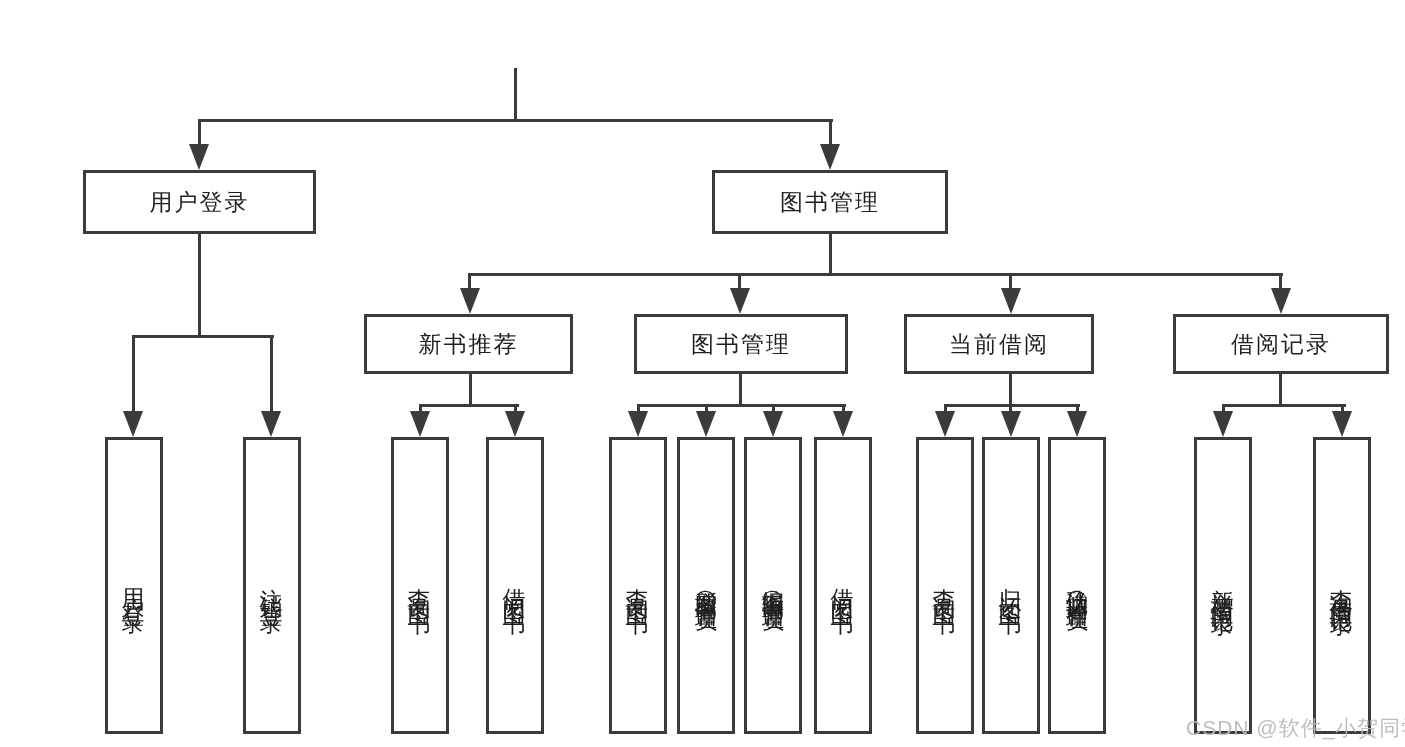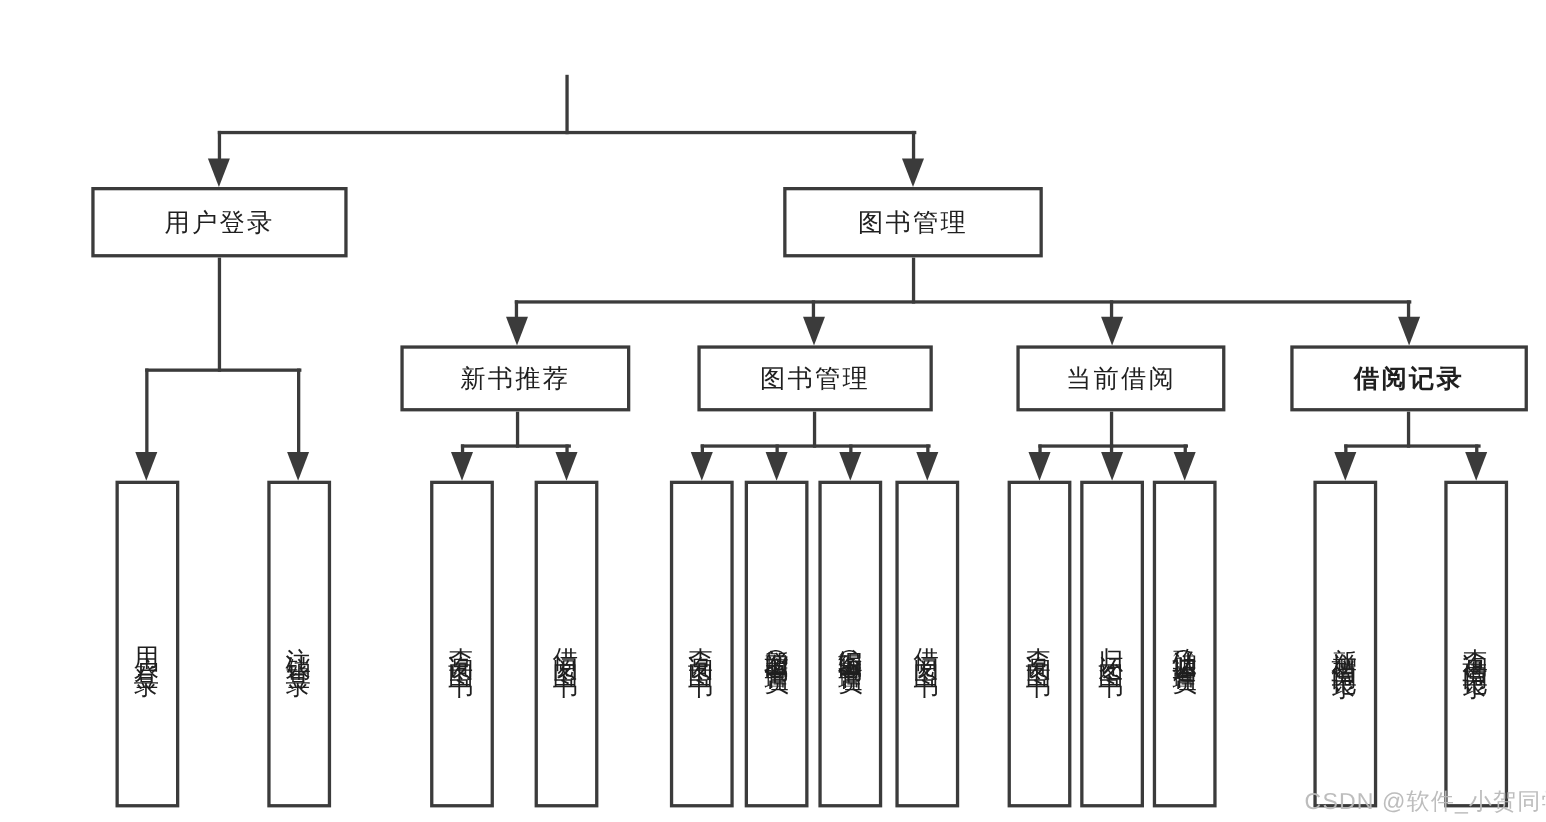--- a/index.html
+++ b/index.html
@@ -36,22 +36,22 @@
 <body>
 
 <div id="canvas">
 
 
   <div class="box" style="left:83px;top:170px;width:233px;height:64px;">用户登录</div>
   <div class="box" style="left:712px;top:170px;width:236px;height:64px;">图书管理</div>
 
   <div class="box" style="left:364px;top:314px;width:209px;height:60px;">新书推荐</div>
   <div class="box" style="left:634px;top:314px;width:214px;height:60px;">图书管理</div>
-  <div class="box" style="left:904px;top:314px;width:190px;height:60px;margin-left:20px;">当前借阅</div>
-  <div class="box" style="left:1173px;top:314px;width:216px;height:60px;font-weight:bold;">借阅记录</div>
+  <div class="box" style="left:904px;top:314px;width:190px;height:60px;">当前借阅</div>
+  <div class="box" style="left:1173px;top:314px;width:216px;height:60px;">借阅记录</div>
 
   <div class="box vbox" style="left:105px;top:437px;width:58px;height:297px;">用户登录</div>
   <div class="box vbox" style="left:243px;top:437px;width:58px;height:297px;">注销登录</div>
 
   <div class="box vbox" style="left:391px;top:437px;width:58px;height:297px;">查询图书</div>
   <div class="box vbox" style="left:486px;top:437px;width:58px;height:297px;">借阅图书</div>
 
   <div class="box vbox" style="left:609px;top:437px;width:58px;height:297px;">查询图书</div>
   <div class="box vbox ls-tight" style="left:677px;top:437px;width:58px;height:297px;">新增图书（管理员）</div>
   <div class="box vbox ls-tight" style="left:744px;top:437px;width:58px;height:297px;">编辑图书（管理员）</div>

